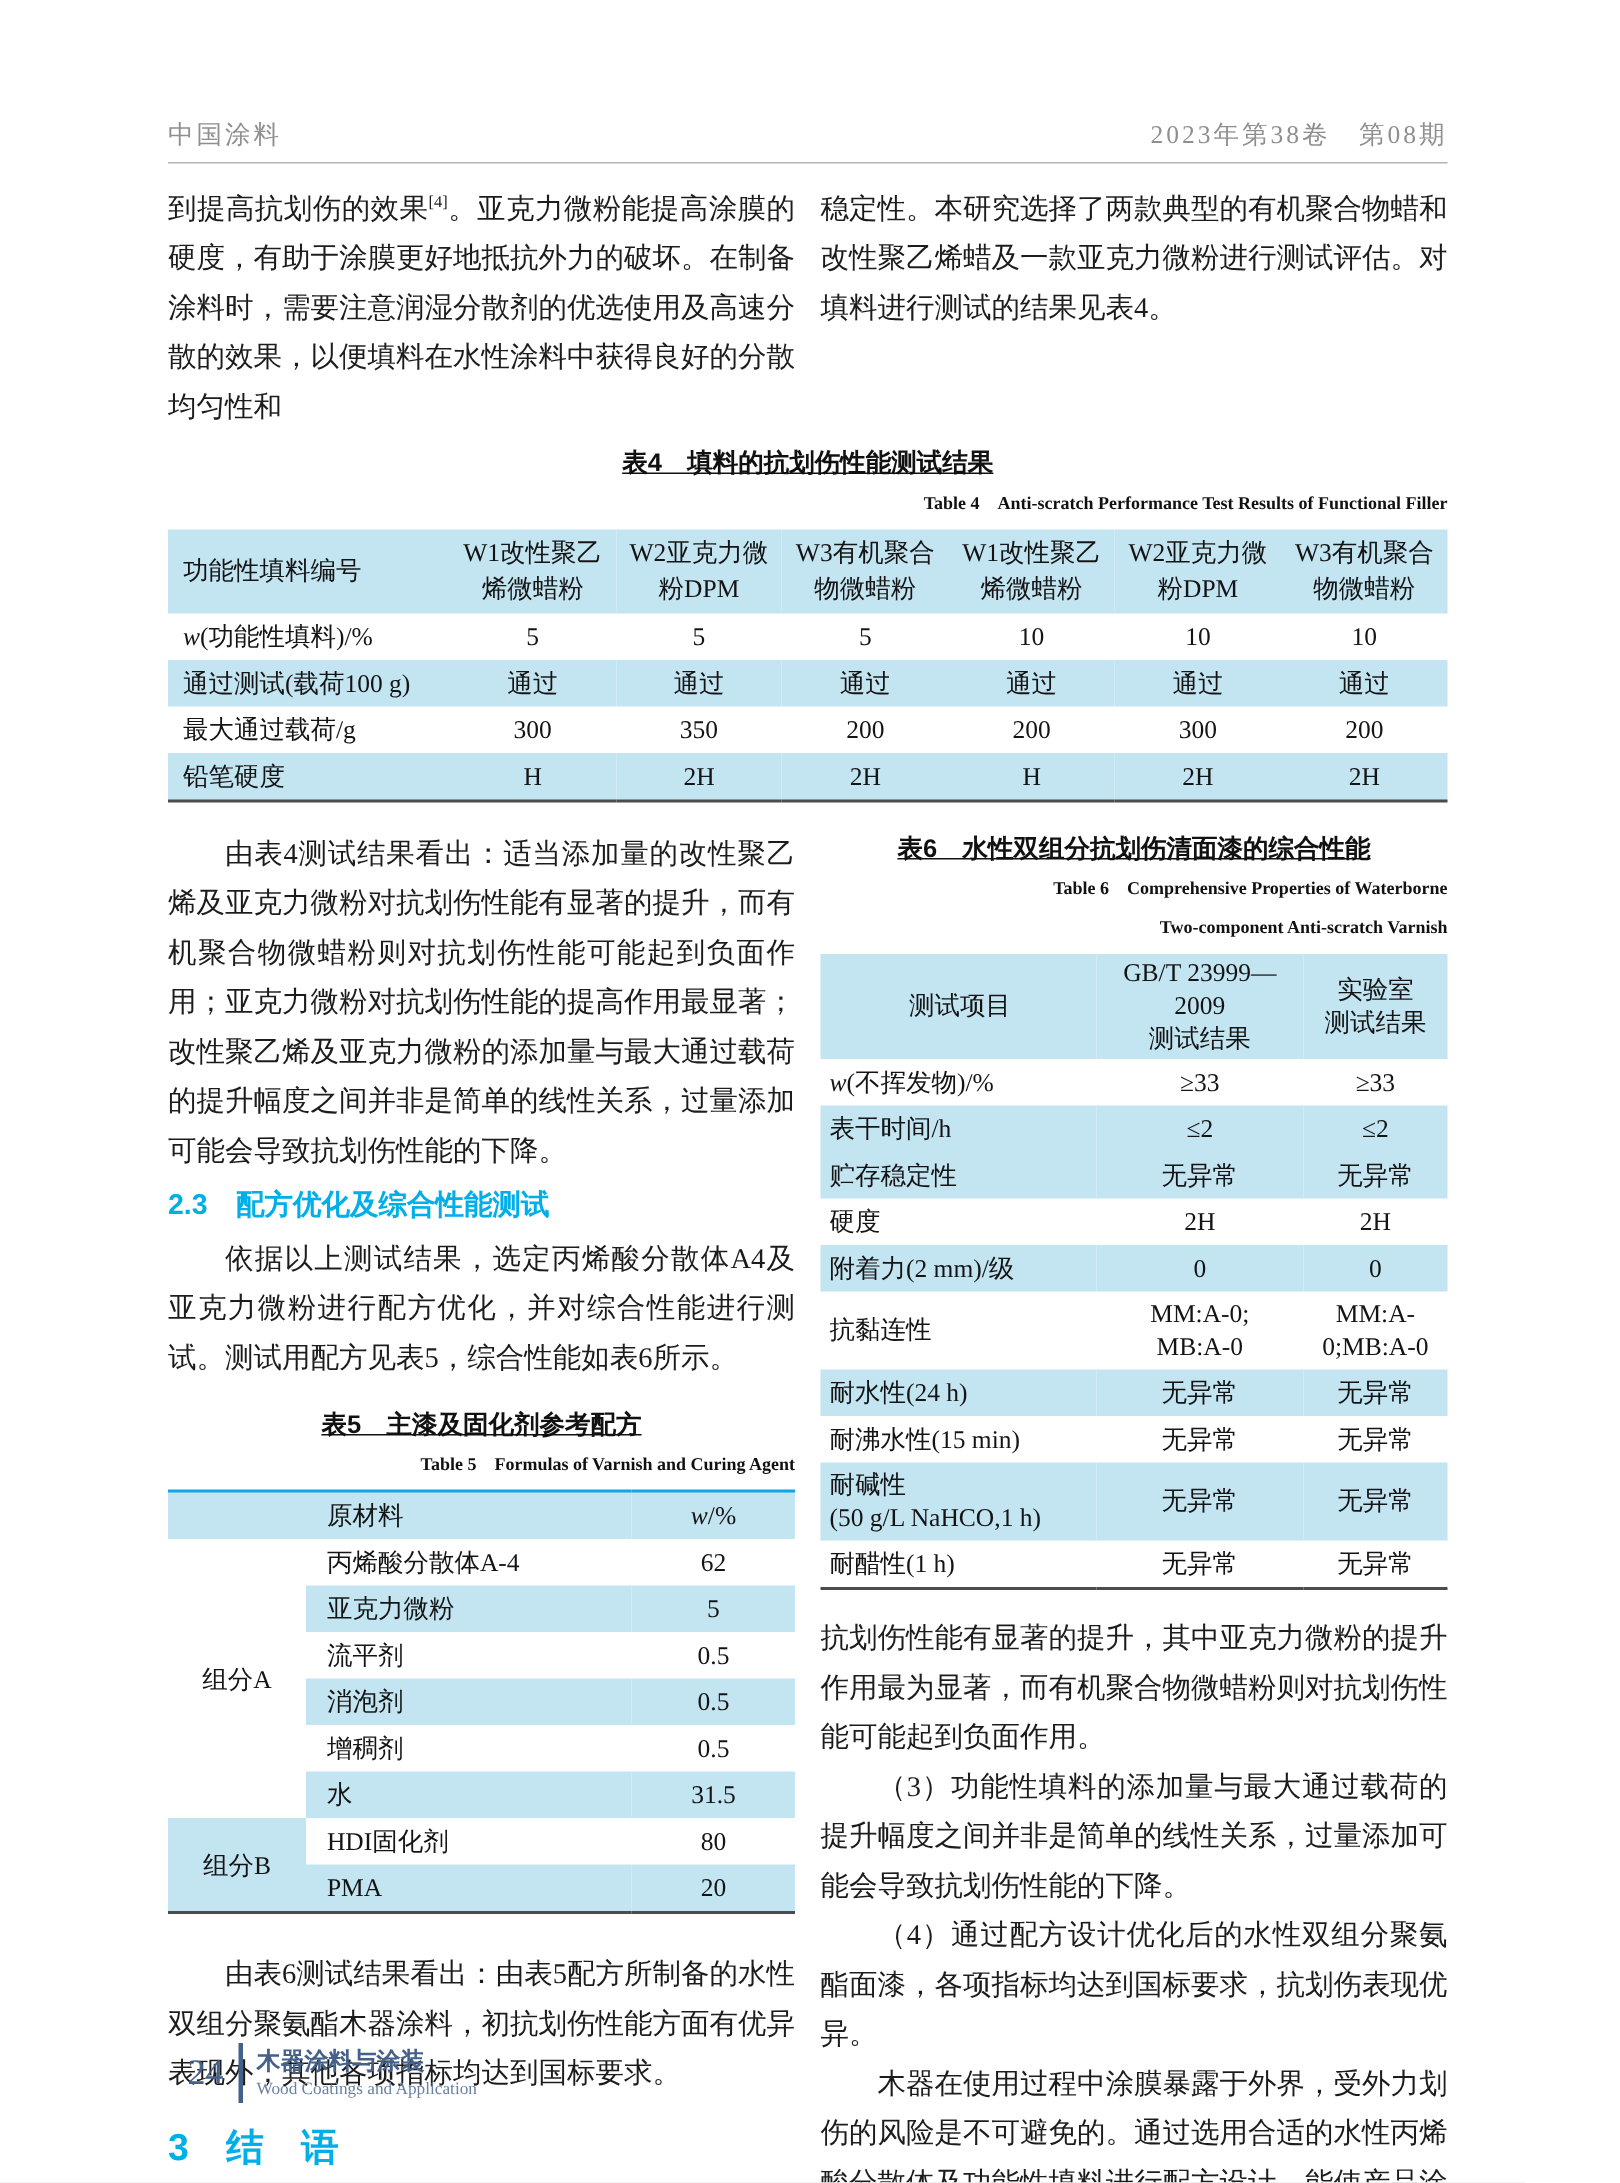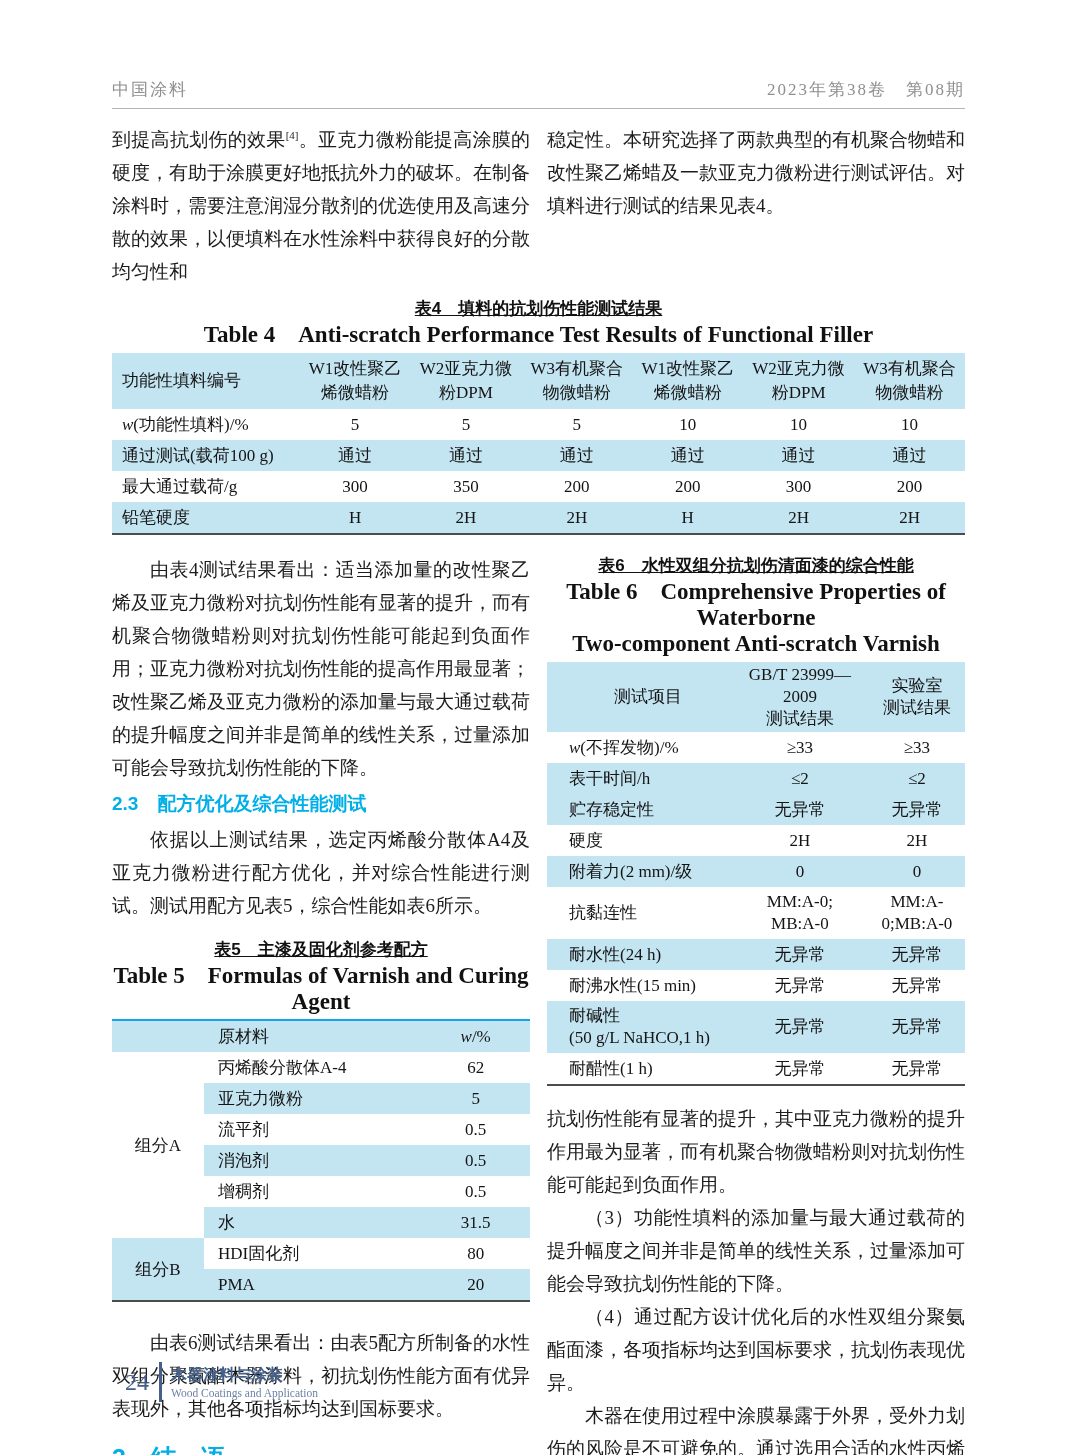--- a/index.html
+++ b/index.html
@@ -32,21 +32,21 @@
   .big-heading{
     margin:16px 0 10px 0;font-family:"Liberation Sans","DejaVu Sans",sans-serif;
     font-weight:bold;font-size:25px;color:#00aee8;line-height:34px;
   }
   
   .cap-zh{
     text-align:center;font-family:"Liberation Sans","DejaVu Sans",sans-serif;
     font-weight:bold;font-size:17px;line-height:26px;color:#111;text-decoration:underline;
   }
   .cap-en{
-    text-align:center;font-weight:bold;font-size:23px;line-height:26px;color:#111;
+    text-align:right;font-weight:bold;font-size:12px;line-height:26px;color:#111;
   }
   
   table{border-collapse:collapse;width:100%;font-size:17px;color:#141414;}
   td{padding:2px 4px;vertical-align:middle;}
   .blue{background:#c3e4f1;}
   .pre{white-space:pre-line;}
   .tc{text-align:center;}
   .tl{text-align:left;}
   .ital{font-style:italic;}
   .rule-bottom{border-bottom:2px solid #4c4c4c;}
@@ -58,21 +58,21 @@
   .t4 td.c0{width:22%;padding-left:10px;}
   .t4 td:not(.c0){width:13%;}
   
   .t5 td{height:27px;}
   .t5 .g{width:22%;}
   .t5 .m{width:52%;padding-left:14px;}
   .t5 .v{width:26%;}
   
   .t6 td{height:27px;line-height:22px;}
   .t6 tr.hdr td{height:50px;}
-  .t6 .c0{width:44%;padding-left:22px;}
+  .t6 .c0{width:44%;padding-left:6px;}
   .t6 .c1{width:33%;}
   .t6 .c2{width:23%;}
   .t6 td.tall{height:48px;}
   
   .page-footer{
     position:absolute;left:125px;top:1362px;display:flex;align-items:center;
     color:#45618a;
   }
   .page-footer .num{font-size:24px;margin-right:10px;}
   .page-footer .bar{width:3px;height:40px;background:#45618a;margin-right:9px;}

